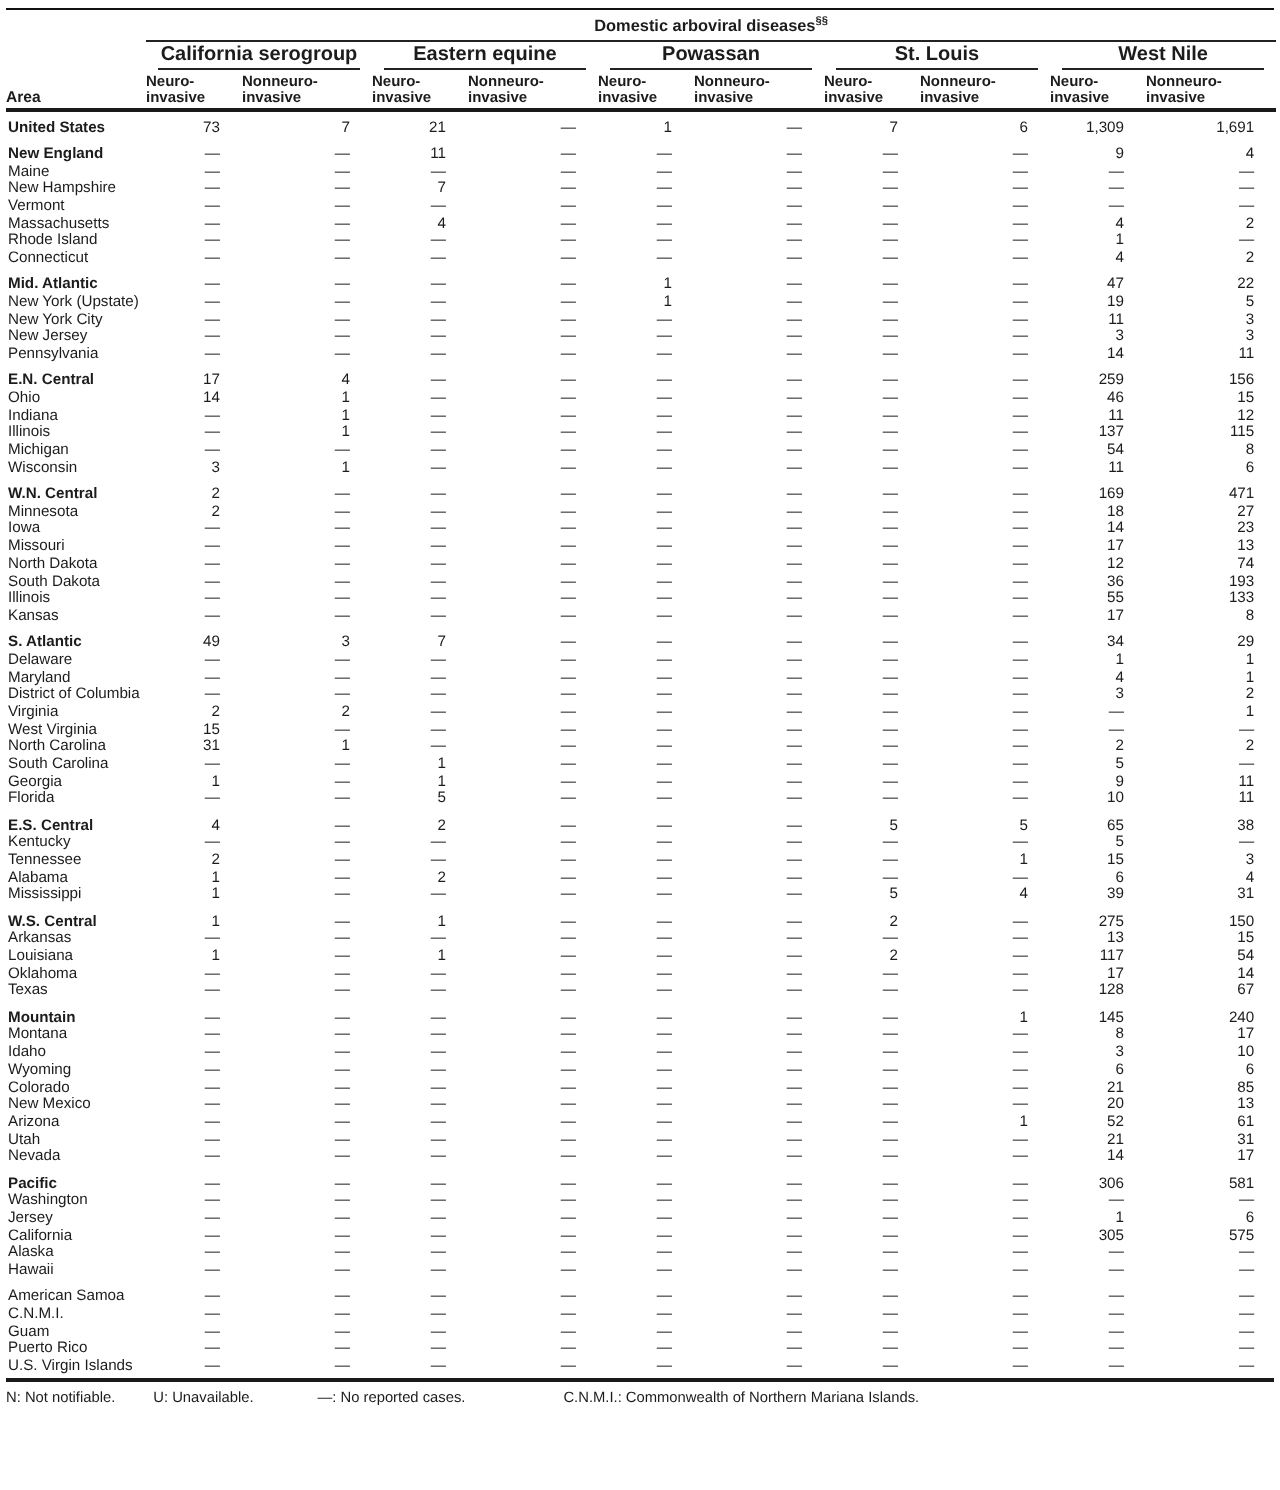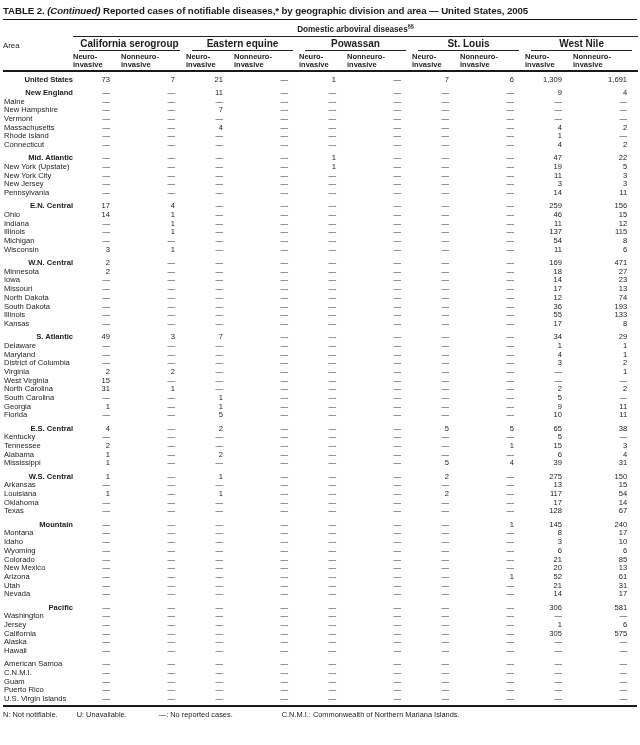--- a/index.html
+++ b/index.html
@@ -8,51 +8,50 @@
   #page { width:640px; height:745px; background:#fff; padding:4px 3px 0 3px; overflow:hidden; }
 
   .title { font-size:9.7px; font-weight:bold; letter-spacing:-0.1px; margin:1px 0 3px 0; white-space:nowrap; }
   .title .cont { font-style:italic; }
 
   .rule-thick-top { border-top:1.6px solid #111; margin-bottom:1px; }
 
   table { width:634px; border-collapse:collapse; table-layout:fixed; }
   td { font-size:7.6px; line-height:8.7px; vertical-align:bottom; overflow:visible; white-space:nowrap; }
 
-  td.area-head { font-weight:normal; font-size:7.8px; vertical-align:bottom; padding-bottom:19px; }
+  td.area-head { font-weight:bold; font-size:7.8px; vertical-align:bottom; padding-bottom:0; }
   td.spanner { text-align:center; font-weight:bold; font-size:8.2px; border-bottom:1px solid #222; padding-bottom:1px; line-height:11px; }
   td.spanner sup { font-size:5.6px; }
   td.grp-cell { padding-top:2px; }
   .grp { border-bottom:1px solid #222; margin:0 6px; text-align:center; font-weight:bold; font-size:10px; line-height:10px; padding-bottom:1px; }
   td.sub { text-align:left; font-weight:bold; font-size:7.5px; line-height:8.2px; padding:2px 2px 1px 0; }
   tr.sub-row td, td.area-head { border-bottom:2.5px solid #1a1a1a; }
 
   td.area { text-align:left; padding-left:1px; }
-  td.area.b { font-weight:bold;text-align:right; }
+  td.area.b { font-weight:bold; }
   td.val { text-align:right; padding-right:11px; }
   tr.sect td { padding-top:4.5px; }
   tbody tr:first-child td { padding-top:3.5px; }
 
   .rule-thick-bottom { border-top:2.3px solid #1a1a1a; width:634px; margin-top:1px; }
 
   .foot { margin-top:3px; font-size:7.4px; line-height:9px; }
   .legend { display:flex; }
   .legend span:nth-child(2){ margin-left:19px; }
   .legend span:nth-child(3){ margin-left:32px; }
   .legend span:nth-child(4){ margin-left:49px;text-align:center; }
   .note { display:flex; margin-top:1px; }
   .note .mark { font-size:5.8px; vertical-align:super; width:10px; flex:0 0 10px; padding-top:0.5px; }
   .note .txt { flex:1; text-align:justify; }
 </style>
 </head>
 <body>
 
 <div id="page">
 
-  <div class="title"><span>TABLE 2. </span><span class="cont">(Continued)</span><span> Reported cases of notifiable diseases,* by geographic division and area — United States, 2005</span></div>
 
   <div class="rule-thick-top"></div>
 
   <table>
     <colgroup>
       <col style="width:70px">
       <col style="width:48px">
         <col style="width:65px">
       <col style="width:48px">
         <col style="width:65px">

